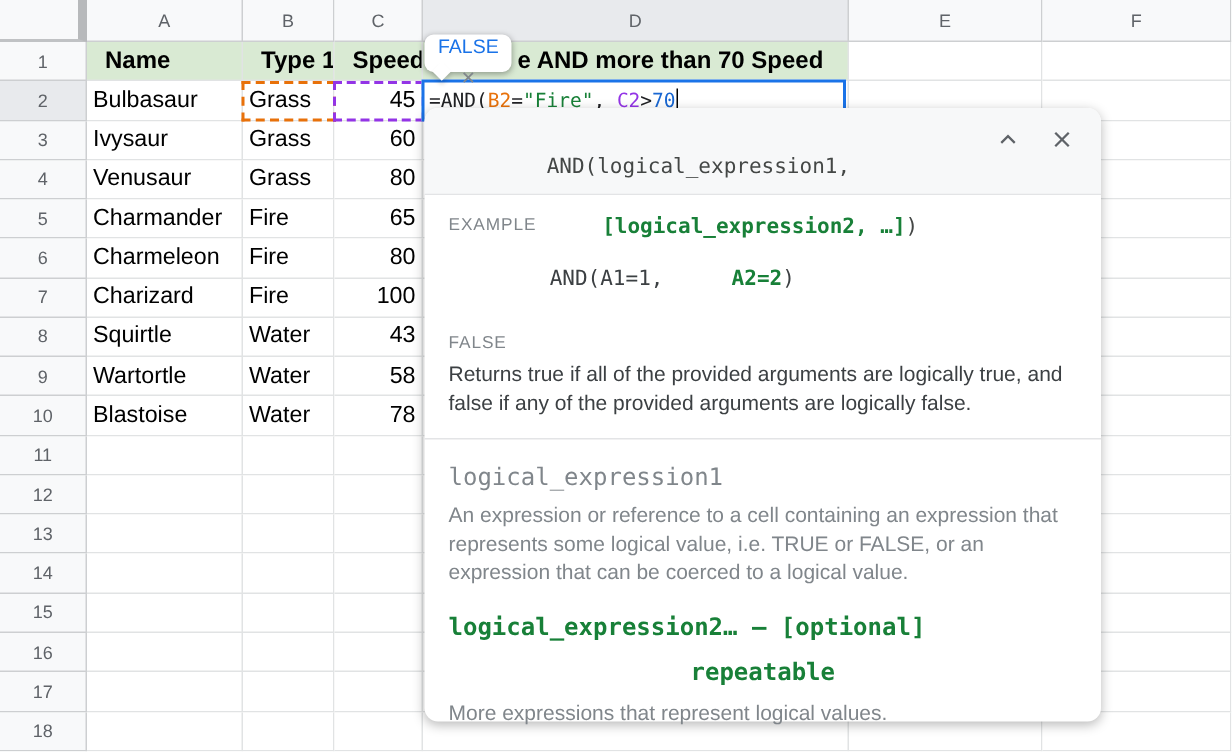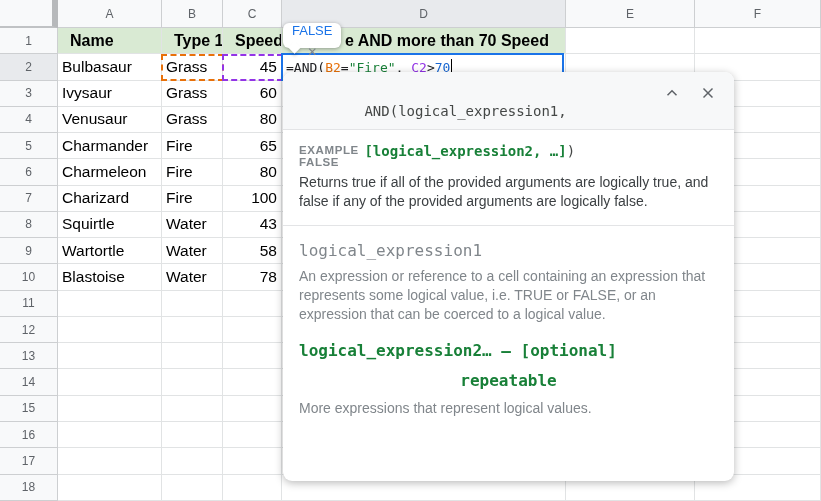--- a/index.html
+++ b/index.html
@@ -64,27 +64,27 @@
     position:absolute; left:283px; top:72px; width:451px; height:409px; z-index:10;
     background:#fff; border-radius:9px; box-shadow:0 2px 8px rgba(0,0,0,.28);
   }
   #popup-header {
     background:#f7f8f9; border-bottom:1px solid #e3e4e6;
     border-radius:9px 9px 0 0; padding:9px 14px; position:relative; height:58px;
   }
   .mono { font-family:"DejaVu Sans Mono", monospace; white-space:pre; }
   #popup-header .sig { font-size:14px; line-height:20px; color:#444746; }
   .grn { color:#188038; }
-  .b { font-weight:bold; }
+  .b { font-weight:bold;margin-left:37px; }
   .hdr-icon { position:absolute; top:12px; width:18px; height:18px; cursor:pointer; }
   #collapse-icon { right:53px; }
   #close-icon { right:17px; }
   .hdr-icon svg { stroke:#5f6368; stroke-width:2; fill:none; width:18px; height:18px; }
   #popup-body { padding:14px 16px 0 16px; }
-  .sec-label { font-size:11.5px; font-weight:bold; letter-spacing:.6px; color:#80868b; }
+  .sec-label { font-size:11.5px; font-weight:normal; letter-spacing:.6px; color:#80868b; }
   .code { font-size:14px; color:#3c4043; margin:6px 0 13px; }
   .about-text { font-size:14px; color:#3c4043; line-height:19px; margin:5px 0 14px; width:420px; }
   .divider { border-top:1px solid #e3e4e6; margin:0 -16px; }
   .param-name { font-size:16px; color:#80868b; margin:15px 0 7px; }
   .param-desc { font-size:14px; color:#80868b; line-height:19px; width:420px; }
   .param-name2 { font-size:16px; margin:17px 0 0; }
   .repeatable { font-size:16px; margin:11px 0 9px;text-align:center; }
 </style>
 </head>
 <body>
@@ -253,20 +253,23 @@
       </span>
       <span id="close-icon" class="hdr-icon">
         <svg viewBox="0 0 24 24">
             <line x1="6" y1="6" x2="18" y2="18"></line>
             <line x1="18" y1="6" x2="6" y2="18"></line>
           </svg>
       </span>
     </div>
     <div id="popup-body">
       <div class="sec-label">EXAMPLE</div>
+      <div class="code mono">
+        <span>AND(A1=1, </span><span class="grn b">A2=2</span><span>)</span>
+      </div>
       <div class="sec-label">FALSE</div>
       <div class="about-text">Returns true if all of the provided arguments are logically true, and false if any of the provided arguments are logically false.</div>
       <div class="divider"></div>
       <div class="param-name mono">logical_expression1</div>
       <div class="param-desc">An expression or reference to a cell containing an expression that represents some logical value, i.e. TRUE or FALSE, or an expression that can be coerced to a logical value.</div>
       <div class="param-name2 mono grn b">logical_expression2… – [optional]</div>
       <div class="repeatable mono grn b">repeatable</div>
       <div class="param-desc">More expressions that represent logical values.</div>
 
     </div>

